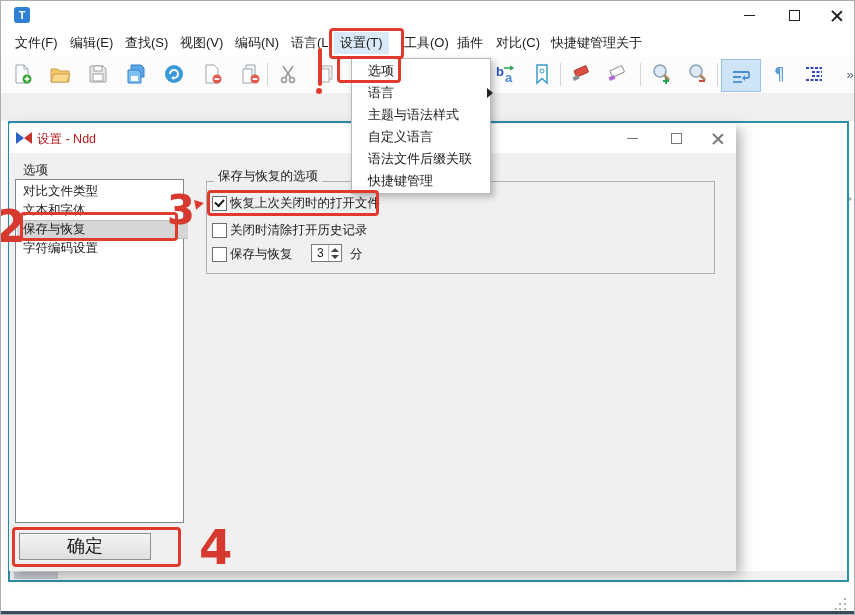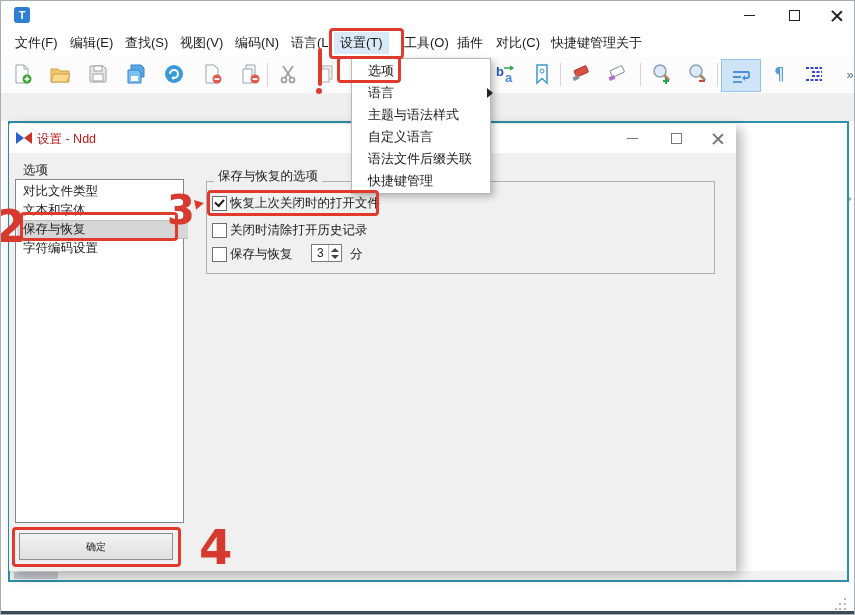--- a/index.html
+++ b/index.html
@@ -69,22 +69,22 @@
   #grp-legend{left:205px;top:44px;font-size:12.5px;background:#f0f0f0;padding:0 4px;}
   .chk{position:absolute;width:13px;height:13px;background:#fff;border:1px solid #6e6e6e;}
   .chk.on::after{content:"";position:absolute;left:2px;top:2px;width:7px;height:4px;
                  border-left:2px solid #1a1a1a;border-bottom:2px solid #1a1a1a;transform:rotate(-48deg);}
   .chklbl{position:absolute;font-size:12.5px;}
   #spinbox{left:302px;top:120px;width:31px;height:18px;background:#fff;border:1px solid #7a7a7a;box-sizing:border-box;}
   #spin-val{position:absolute;left:5px;top:1px;font-size:12px;}
   #spin-ud{position:absolute;right:0;top:0;width:12px;height:16px;border-left:1px solid #bdbdbd;}
   .sp{position:absolute;left:2px;width:0;height:0;border-left:4px solid transparent;border-right:4px solid transparent;}
   .sp.up{top:3px;border-bottom:4px solid #444;} .sp.dn{bottom:2px;border-top:4px solid #444;}
-  #ok-btn{left:10px;top:409px;width:154px;height:27px;background:linear-gradient(#f4f4f4,#dfdfdf);
-          border:1px solid #8f8f8f;box-sizing:border-box;text-align:center;line-height:25px;font-size:10px;}
+  #ok-btn{left:10px;top:409px;width:132px;height:27px;background:linear-gradient(#f4f4f4,#dfdfdf);
+          border:1px solid #8f8f8f;box-sizing:border-box;text-align:center;line-height:25px;font-size:18px;}
   
   #statusbar{left:0;top:583px;width:855px;height:27px;background:#f0f0f0;border-top:1px solid #cfcfcf;font-size:13px;}
   .st{top:7px;font-size:13px;color:#1a1a1a;}
   .stsep{top:4px;width:1px;height:19px;background:#c4c4c4;}
   #eol-box{left:585px;top:3px;width:124px;height:21px;background:#f7f7f7;border:1px solid #9f9f9f;box-sizing:border-box;}
   #eol-text{position:absolute;left:8px;top:2px;font-size:12.5px;}
   .chev{position:absolute;right:7px;top:5px;width:7px;height:7px;border-right:1.5px solid #444;
         border-bottom:1.5px solid #444;transform:rotate(45deg);}
   #grip{left:834px;top:597px;width:12px;height:12px;}
   #grip i{position:absolute;width:2px;height:2px;background:#aeb3b8;}

